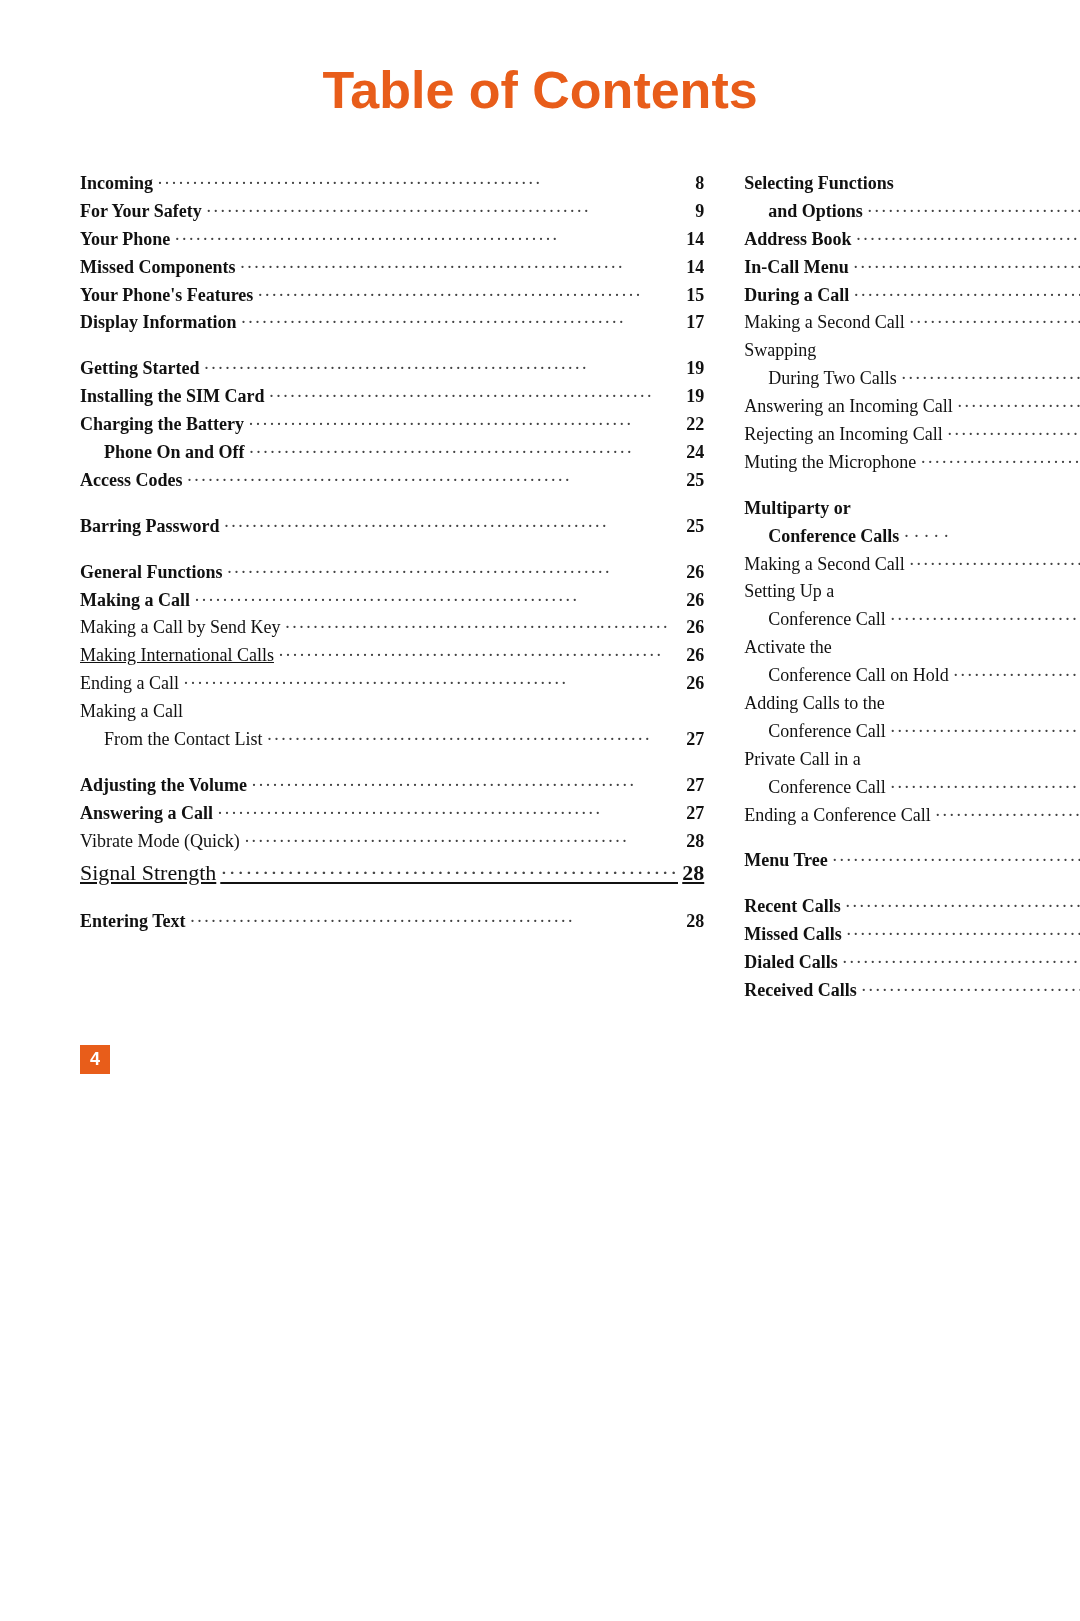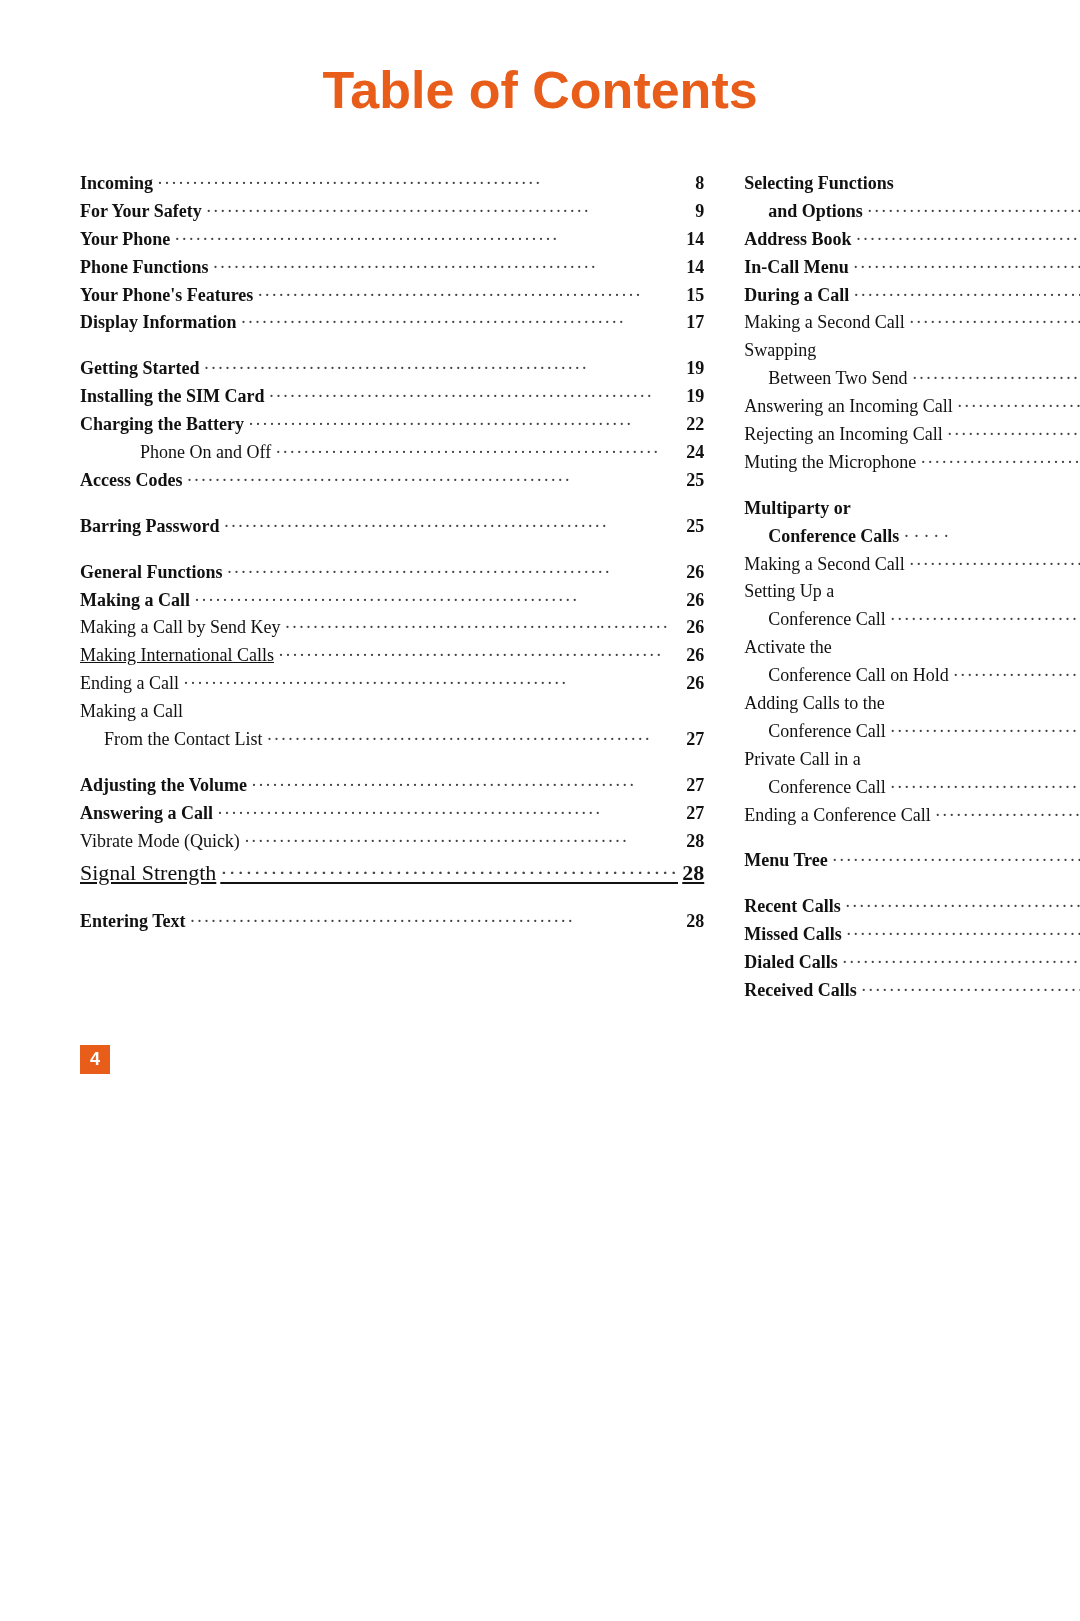--- a/index.html
+++ b/index.html
@@ -57,21 +57,21 @@
         <span style="flex: 0 1 auto; white-space: nowrap; font-weight: bold;">For Your Safety</span>
         <span style="flex: 1 1 auto; overflow: hidden; margin: 0px 4px; letter-spacing: 1px; color: rgb(68, 68, 68);">·······················································</span>
         <span style="flex: 0 0 auto; font-weight: bold; text-align: right;">9</span>
       </div>
       <div style="display: flex; justify-content: space-between; align-items: baseline; font-size: 18px; line-height: 1.55;">
         <span style="flex: 0 1 auto; white-space: nowrap; font-weight: bold;">Your Phone</span>
         <span style="flex: 1 1 auto; overflow: hidden; margin: 0px 4px; letter-spacing: 1px; color: rgb(68, 68, 68);">·······················································</span>
         <span style="flex: 0 0 auto; font-weight: bold; text-align: right;">14</span>
       </div>
       <div style="display: flex; justify-content: space-between; align-items: baseline; font-size: 18px; line-height: 1.55;">
-        <span style="flex: 0 1 auto; white-space: nowrap; font-weight: bold;">Phone Functions</span>
+        <span style="flex: 0 1 auto; white-space: nowrap; font-weight: bold;">Missed Components</span>
         <span style="flex: 1 1 auto; overflow: hidden; margin: 0px 4px; letter-spacing: 1px; color: rgb(68, 68, 68);">·······················································</span>
         <span style="flex: 0 0 auto; font-weight: bold; text-align: right;">14</span>
       </div>
       <div style="display: flex; justify-content: space-between; align-items: baseline; font-size: 18px; line-height: 1.55;">
         <span style="flex: 0 1 auto; white-space: nowrap; font-weight: bold;">Your Phone's Features</span>
         <span style="flex: 1 1 auto; overflow: hidden; margin: 0px 4px; letter-spacing: 1px; color: rgb(68, 68, 68);">·······················································</span>
         <span style="flex: 0 0 auto; font-weight: bold; text-align: right;">15</span>
       </div>
       <div style="display: flex; justify-content: space-between; align-items: baseline; font-size: 18px; line-height: 1.55;">
         <span style="flex: 0 1 auto; white-space: nowrap; font-weight: bold;">Display Information</span>
@@ -88,21 +88,21 @@
         <span style="flex: 0 1 auto; white-space: nowrap; font-weight: bold; font-family: Liberation Serif, serif;">Installing the SIM Card</span>
         <span style="flex: 1 1 auto; overflow: hidden; margin: 0px 4px; letter-spacing: 1px; color: rgb(68, 68, 68);">·······················································</span>
         <span style="flex: 0 0 auto; font-weight: bold; text-align: right;">19</span>
       </div>
       <div style="display: flex; justify-content: space-between; align-items: baseline; font-size: 18px; line-height: 1.55;">
         <span style="flex: 0 1 auto; white-space: nowrap; font-weight: bold; text-align: right;">Charging the Battery</span>
         <span style="flex: 1 1 auto; overflow: hidden; margin: 0px 4px; letter-spacing: 1px; color: rgb(68, 68, 68);">·······················································</span>
         <span style="flex: 0 0 auto; font-weight: bold; text-align: right;">22</span>
       </div>
       <div style="display: flex; justify-content: space-between; align-items: baseline; font-size: 18px; line-height: 1.55; padding-left: 24px;">
-        <span style="flex: 0 1 auto; white-space: nowrap; font-weight: normal; margin-left: 36px;">Phone On and Off</span>
+        <span style="flex: 0 1 auto; white-space: nowrap; font-weight: bold;">Phone On and Off</span>
         <span style="flex: 1 1 auto; overflow: hidden; margin: 0px 4px; letter-spacing: 1px; color: rgb(68, 68, 68);">·······················································</span>
         <span style="flex: 0 0 auto; font-weight: bold; text-align: right;">24</span>
       </div>
       <div style="display: flex; justify-content: space-between; align-items: baseline; font-size: 18px; line-height: 1.55;">
         <span style="flex: 0 1 auto; white-space: nowrap; font-weight: bold;">Access Codes</span>
         <span style="flex: 1 1 auto; overflow: hidden; margin: 0px 4px; letter-spacing: 1px; color: rgb(68, 68, 68);">·······················································</span>
         <span style="flex: 0 0 auto; font-weight: bold; text-align: right;">25</span>
       </div>
       <div class="spacer"></div>
       <div style="display: flex; justify-content: space-between; align-items: baseline; font-size: 18px; line-height: 1.55;">
@@ -193,21 +193,21 @@
         <span style="flex: 1 1 auto; overflow: hidden; margin: 0px 4px; letter-spacing: 1px; color: rgb(68, 68, 68);">·······················································</span>
       </div>
       <div style="display: flex; justify-content: space-between; align-items: baseline; font-size: 18px; line-height: 1.55;">
         <span style="flex: 0 1 auto; white-space: nowrap; font-weight: normal;">Making a Second Call</span>
         <span style="flex: 1 1 auto; overflow: hidden; margin: 0px 4px; letter-spacing: 1px; color: rgb(68, 68, 68);">·······················································</span>
       </div>
       <div style="display: flex; justify-content: space-between; align-items: baseline; font-size: 18px; line-height: 1.55;">
         <span style="flex: 0 1 auto; white-space: nowrap; font-weight: normal;">Swapping</span>
       </div>
       <div style="display: flex; justify-content: space-between; align-items: baseline; font-size: 18px; line-height: 1.55; padding-left: 24px;">
-        <span style="flex: 0 1 auto; white-space: nowrap; font-weight: normal;">Between Two Send</span>
+        <span style="flex: 0 1 auto; white-space: nowrap; font-weight: normal;">During Two Calls</span>
         <span style="flex: 1 1 auto; overflow: hidden; margin: 0px 4px; letter-spacing: 1px; color: rgb(68, 68, 68);">·······················································</span>
       </div>
       <div style="display: flex; justify-content: space-between; align-items: baseline; font-size: 18px; line-height: 1.55;">
         <span style="flex: 0 1 auto; white-space: nowrap; font-weight: normal;">Answering an Incoming Call</span>
         <span style="flex: 1 1 auto; overflow: hidden; margin: 0px 4px; letter-spacing: 1px; color: rgb(68, 68, 68);">·······················································</span>
       </div>
       <div style="display: flex; justify-content: space-between; align-items: baseline; font-size: 18px; line-height: 1.55;">
         <span style="flex: 0 1 auto; white-space: nowrap; font-weight: normal;">Rejecting an Incoming Call</span>
         <span style="flex: 1 1 auto; overflow: hidden; margin: 0px 4px; letter-spacing: 1px; color: rgb(68, 68, 68);">·······················································</span>
       </div>

